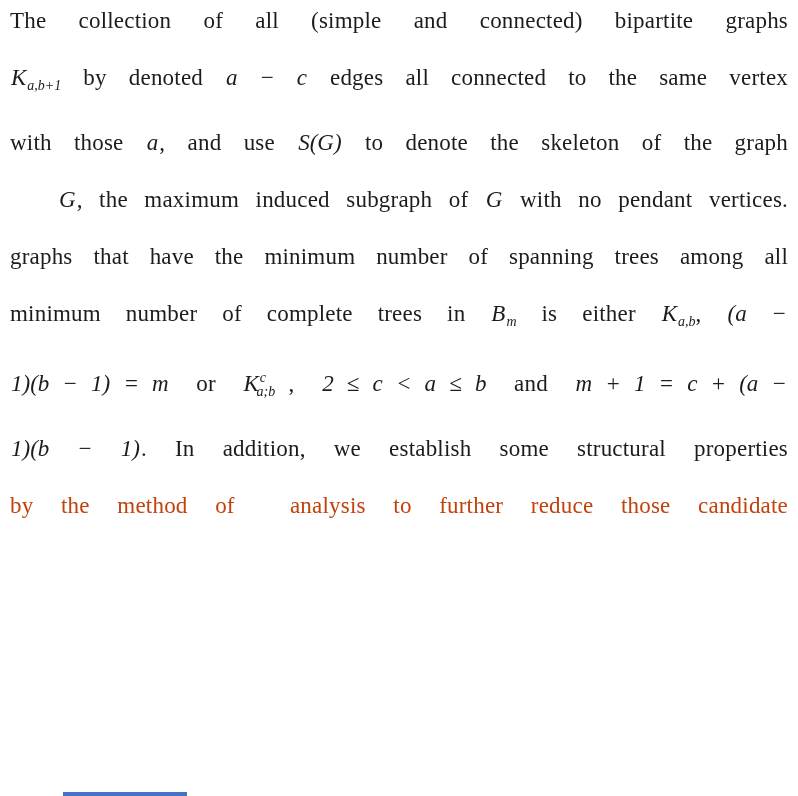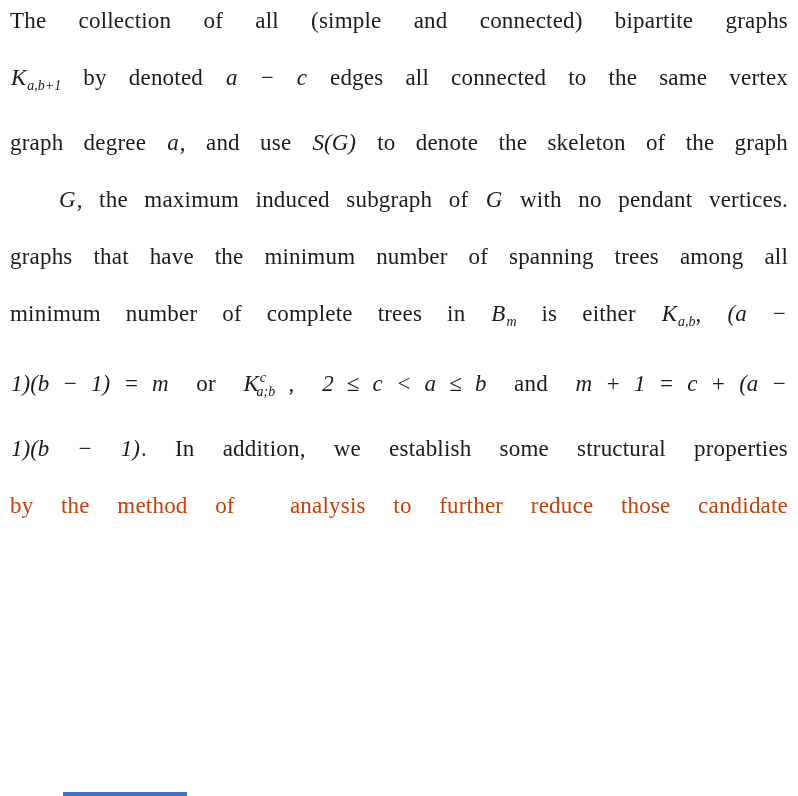--- a/index.html
+++ b/index.html
@@ -56,21 +56,21 @@
     width: 124px;
     height: 4px;
   }
 </style>
 </head>
 <body style="background: rgb(255, 255, 255);">
 
 <main class="abstract" id="para">
     <div class="line" style="color: rgb(28, 28, 28);"><span class="seg-r">The collection of all (simple and connected) bipartite graphs</span></div>
     <div class="line" style="color: rgb(28, 28, 28);"><span class="seg-m">K</span><sub class="seg-sub">a,b+1</sub><span class="seg-r"> by denoted </span><span class="seg-m">a − c</span><span class="seg-r"> edges all connected to the same vertex</span></div>
-    <div class="line" style="color: rgb(28, 28, 28);"><span class="seg-r">graph degree </span><span class="seg-m">a</span><span class="seg-r">, and use </span><span class="seg-m">S(G)</span><span class="seg-r"> to denote the skeleton of the graph</span></div>
+    <div class="line" style="color: rgb(28, 28, 28);"><span class="seg-r">with those </span><span class="seg-m">a</span><span class="seg-r">, and use </span><span class="seg-m">S(G)</span><span class="seg-r"> to denote the skeleton of the graph</span></div>
     <div class="line" style="color: rgb(28, 28, 28); margin-left: 48px;"><span class="seg-m">G</span><span class="seg-r">, the maximum induced subgraph of </span><span class="seg-m">G</span><span class="seg-r"> with no pendant vertices.</span></div>
     <div class="line" style="color: rgb(28, 28, 28);"><span class="seg-r">graphs that have the minimum number of spanning trees among all</span></div>
     <div class="line" style="color: rgb(28, 28, 28);"><span class="seg-r">minimum number of complete trees in </span><span class="seg-m">B</span><sub class="seg-sub">m</sub><span class="seg-r"> is either </span><span class="seg-m">K</span><sub class="seg-sub">a,b</sub><span class="seg-r">, </span><span class="seg-m">(a −</span></div>
     <div class="line" style="color: rgb(28, 28, 28);"><span class="seg-m">1)(b − 1) = m</span><span class="seg-r"> &nbsp;or&nbsp; </span><span class="seg-m">K</span><sup class="seg-sup">c</sup><sub class="seg-subs">a;b</sub><span class="seg-r"> ,&nbsp; </span><span class="seg-m">2 ≤ c &lt; a ≤ b</span><span class="seg-r"> &nbsp;and&nbsp; </span><span class="seg-m">m + 1 = c + (a −</span></div>
     <div class="line" style="color: rgb(28, 28, 28);"><span class="seg-m">1)(b − 1)</span><span class="seg-r">. In addition, we establish some structural properties</span></div>
     <div class="line" style="color: #c2410c;"><span class="seg-r">by the method of &nbsp;analysis to further reduce those candidate</span></div>
     <div class="line no-just" style="color: rgb(28, 28, 28);"></div>
   </main>
 
 <div class="accent-bar" style="background-color: rgb(68, 114, 196);"></div>

